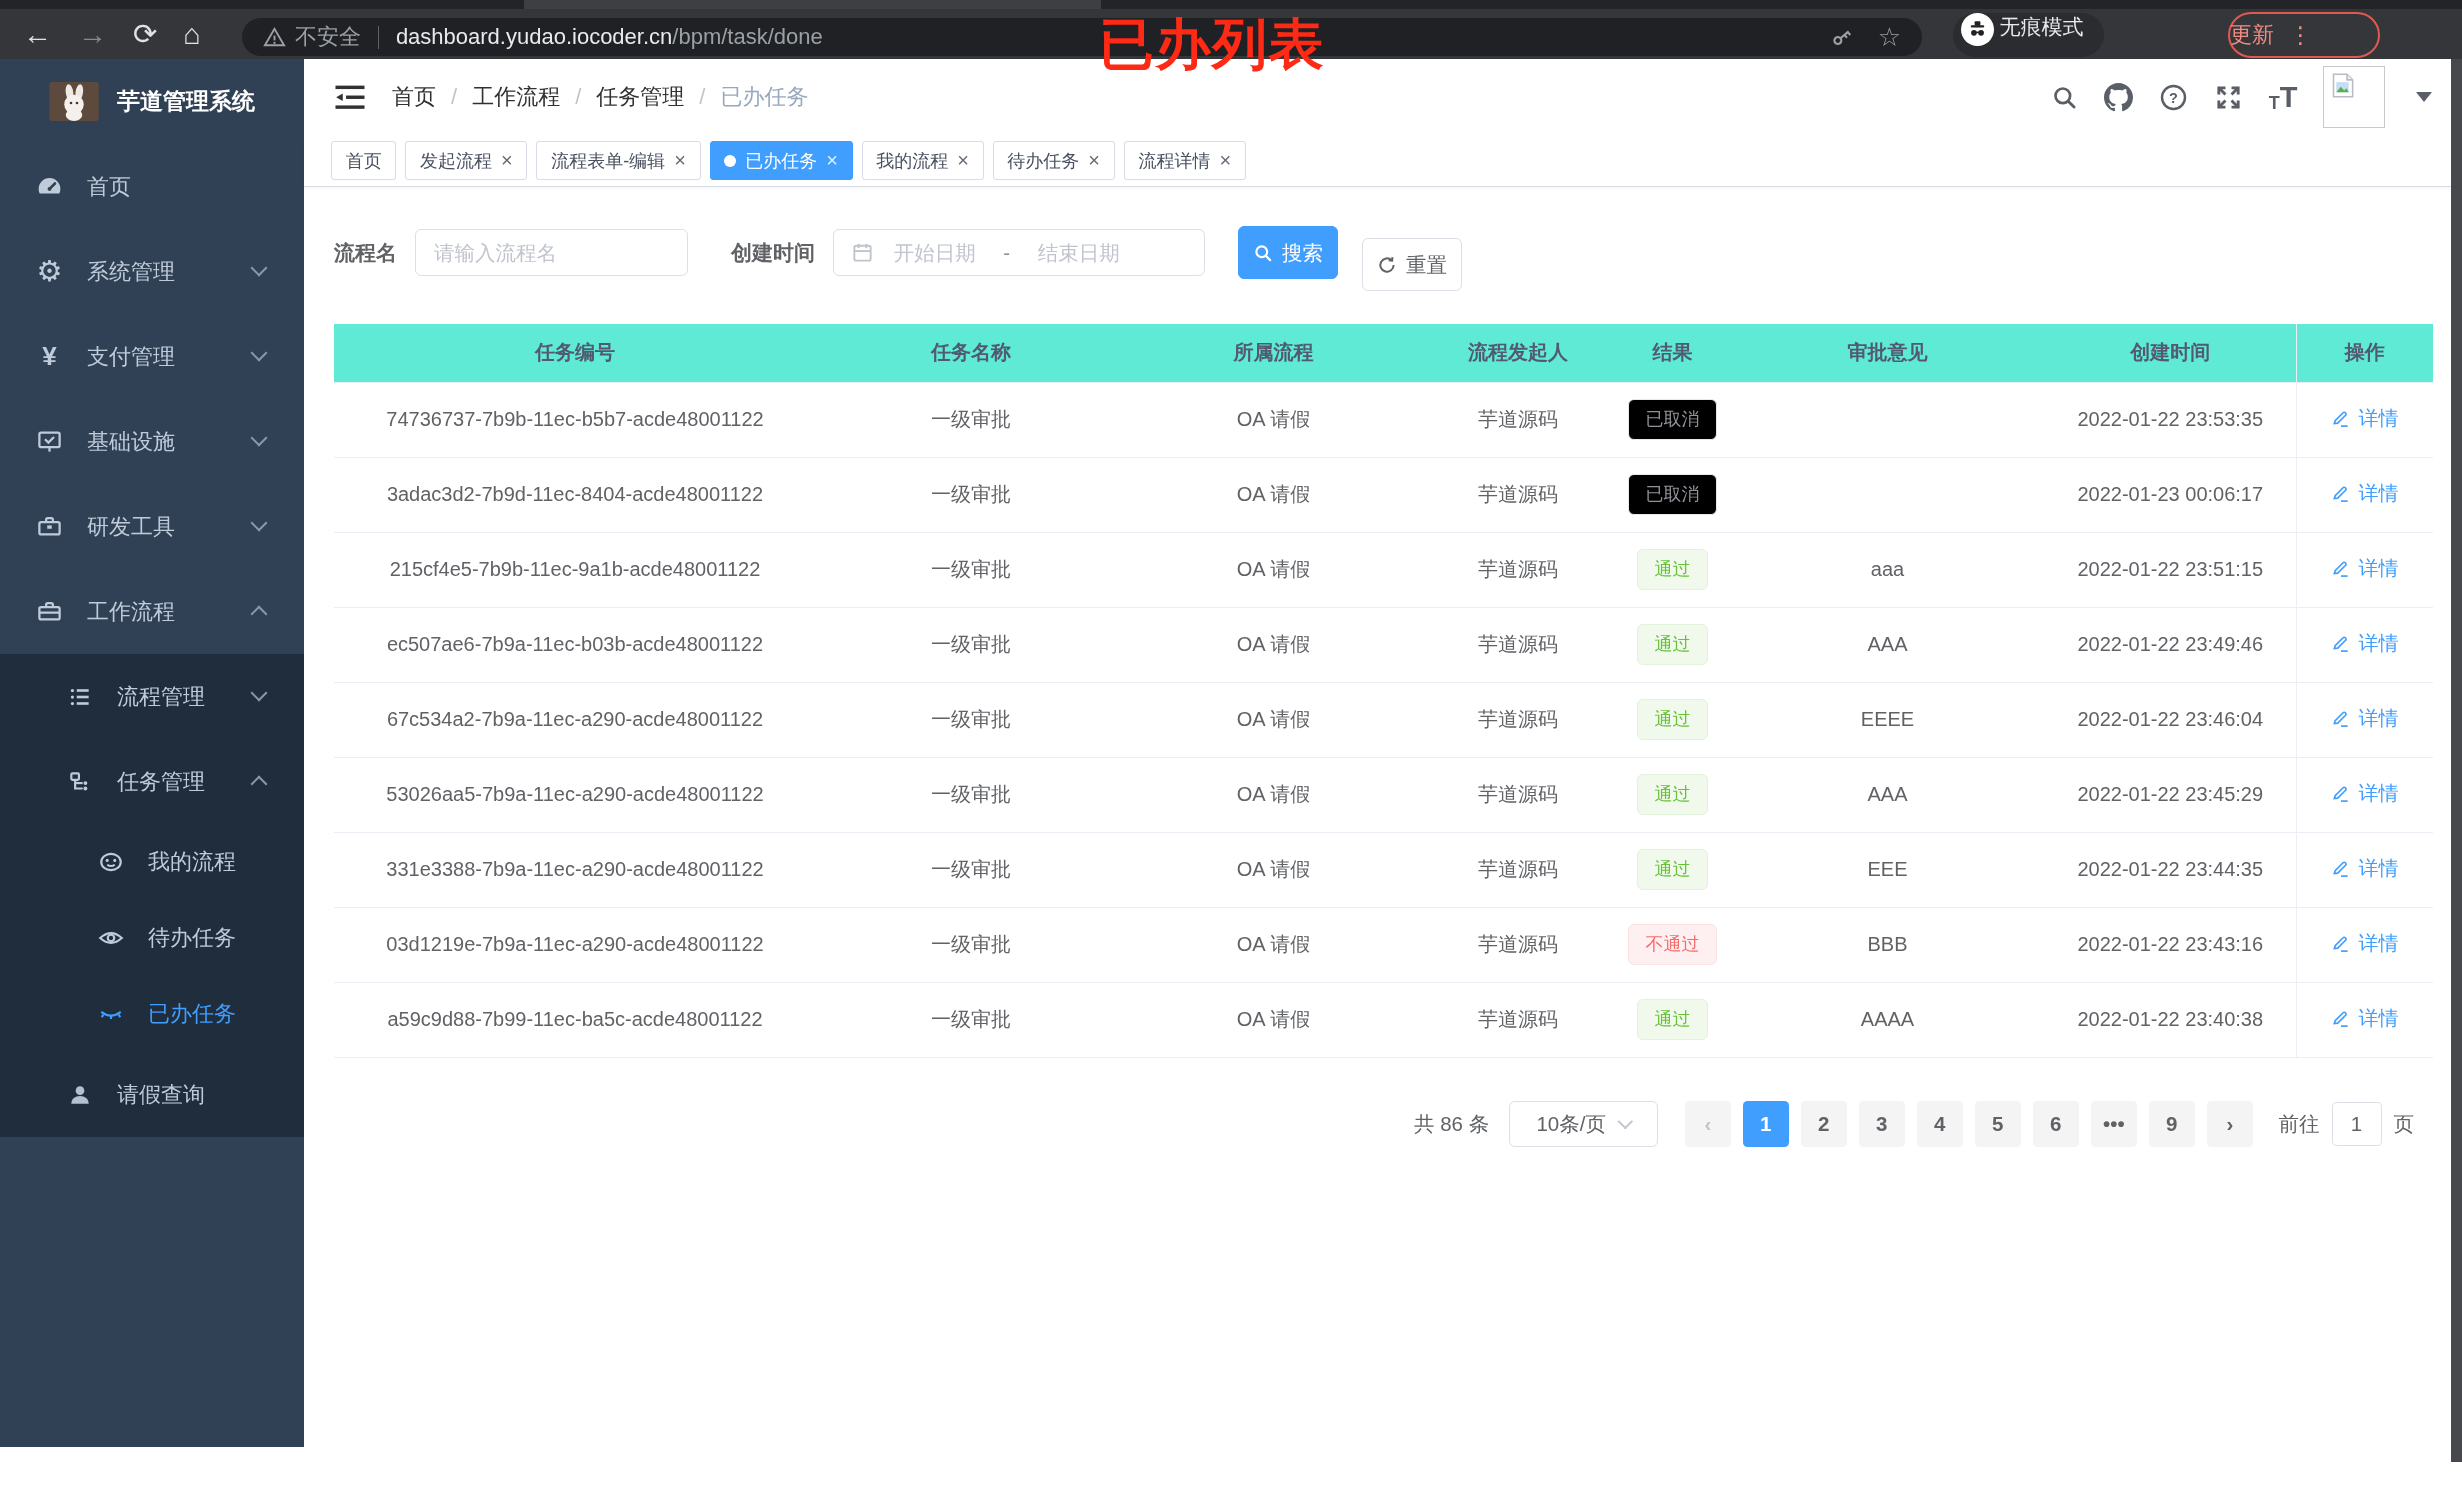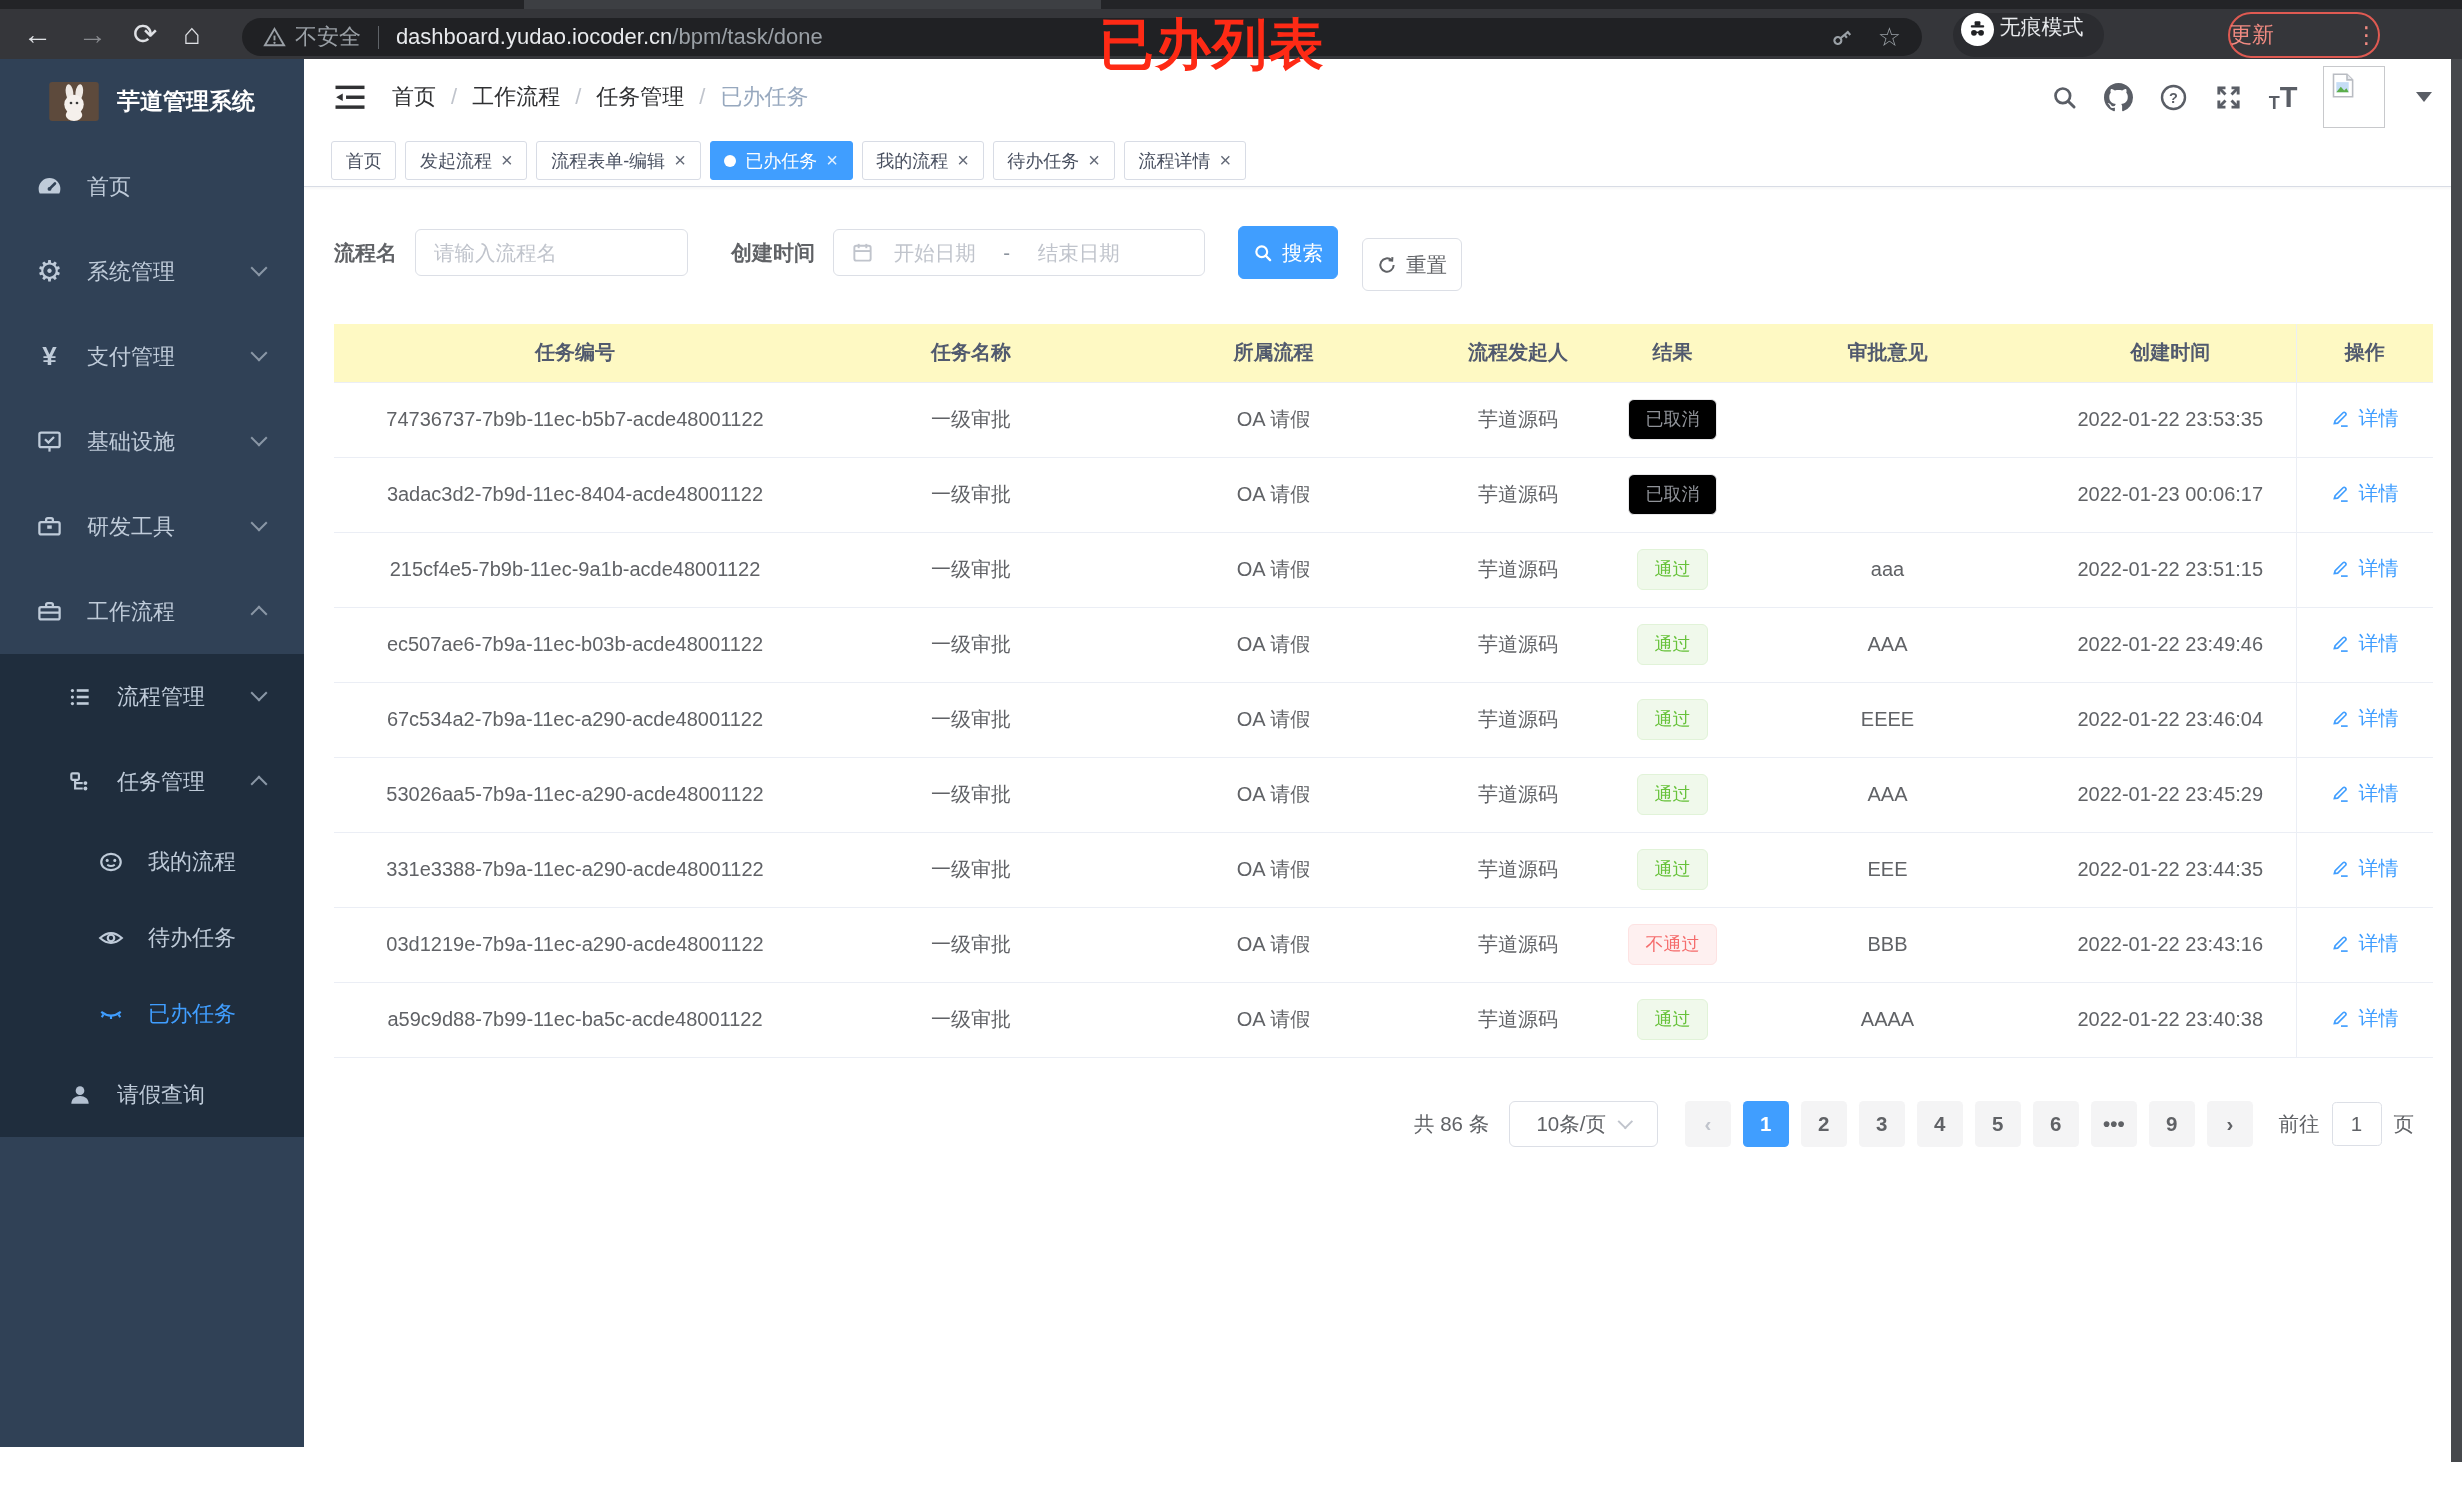--- a/index.html
+++ b/index.html
@@ -13,21 +13,21 @@
   .nav-btns .fwd { color:#87898d; }
   .nav-btns span { cursor:pointer; line-height:1; }
   .urlbar { position:absolute; left:242px; top:18px; width:1680px; height:38px; background:#202124; border-radius:19px; display:flex; align-items:center; padding:0 21px; color:#9aa0a6; font-size:22px; }
   .urlbar .warn-tri { margin-right:9px; display:flex; }
   .urlbar .sep { width:1.5px; height:23px; background:#5f6368; margin:0 16.7px; }
   .urlbar .host { color:#e8eaed; }
   .urlbar .path { color:#9aa0a6; }
   .urlbar .url-right { margin-left:auto; display:flex; align-items:center; gap:23px; }
   .incog-pill { position:absolute; left:1953px; top:13px; height:44px; background:#2b2c30; border-radius:22px; display:flex; gap:6px; padding:0 20px 0 7.6px; color:#e8eaed; font-size:21px; }
   .incog-circle { width:33px; height:33px; border-radius:50%; background:#fff; display:flex; align-items:center; justify-content:center; }
-  .update-pill { position:absolute; left:2228px; top:12px; width:152px; height:46px; border:2.3px solid #df5a52; border-radius:23.5px; display:flex; align-items:center; justify-content:space-between; gap:15px; color:#f28b82; font-size:22px; cursor:pointer; }
+  .update-pill { position:absolute; left:2228px; top:12px; width:152px; height:46px; border:2.3px solid #df5a52; border-radius:23.5px; display:flex; align-items:center; justify-content:flex-start; gap:15px; color:#f28b82; font-size:22px; cursor:pointer; }
   .update-pill .kebab { font-size:23px; letter-spacing:0; }
 
   
   .annotation { position:absolute; left:1099px; top:7.6px; z-index:50; color:#fe2a15; font-size:55px; font-weight:600; letter-spacing:1.5px; }
 
   
   .right-strip { position:absolute; right:0; top:59px; width:10.6px; height:1403px; background:#46484c; z-index:4; }
 
   
   .app { position:absolute; top:59px; left:0; width:2462px; height:1388px; display:flex; background:#fff; }
@@ -82,21 +82,21 @@
   .name-input { width:273px; height:47px; border:1.5px solid #dcdfe6; border-radius:6px; display:flex; align-items:center; padding:0 18px; color:#c0c4cc; font-size:20.5px; background:#fff;text-align:right; }
   .date-label { margin-left:43px; }
   .date-input { width:372px; height:47px; border:1.5px solid #dcdfe6; border-radius:6px; display:flex; align-items:center; padding:0 16.7px; color:#c0c4cc; font-size:20.5px; gap:20px; background:#fff; }
   .date-input .dsep { color:#8c939d; flex:none; margin:0 7.6px; }
   .btn { height:53px; border-radius:6px; display:inline-flex; align-items:center; justify-content:center; gap:9px; font-size:20.5px; cursor:pointer; }
   .btn-search { background:#409eff; color:#fff; width:100px; margin-left:33px; border:1.5px solid #409eff; }
   .btn-reset { background:#fff; color:#606266; width:100px; margin-left:24px; border:1.5px solid #dcdfe6;margin-top:24px; }
 
   
   table { width:100%; border-collapse:collapse; table-layout:fixed; }
-  thead th { background:#fef9c3; color:#515a6e; font-size:20px; font-weight:700; height:58px; text-align:center; border-bottom:1.5px solid #ebeef5; }
+  thead th { background:#5eead4; color:#515a6e; font-size:20px; font-weight:700; height:58px; text-align:center; border-bottom:1.5px solid #ebeef5; }
   tbody td { height:75px; text-align:center; font-size:20px; color:#606266; border-bottom:1.5px solid #ebeef5; overflow:hidden; white-space:nowrap; }
   th.op-col, td.op-col { border-left:1.5px solid #ebeef5; }
   .badge { display:inline-block; padding:0 16.7px; height:41px; line-height:38px; border-radius:6px; font-size:18px; border:1.5px solid; }
   .badge.success { color:#67c23a; background:#f0f9eb; border-color:#e1f3d8; }
   .badge.danger { color:#f56c6c; background:#fef0f0; border-color:#fde2e2; }
   .badge.info { color:#909399; background:#000000; border-color:#e9e9eb; }
   .detail-link { color:#409eff; cursor:pointer; display:inline-flex; align-items:center; gap:7.6px; font-size:20px; }
 
   
   .pager { margin-top:43px; display:flex; align-items:center; justify-content:flex-end; gap:12px; color:#606266; font-size:20.5px; padding-right:18px; }

